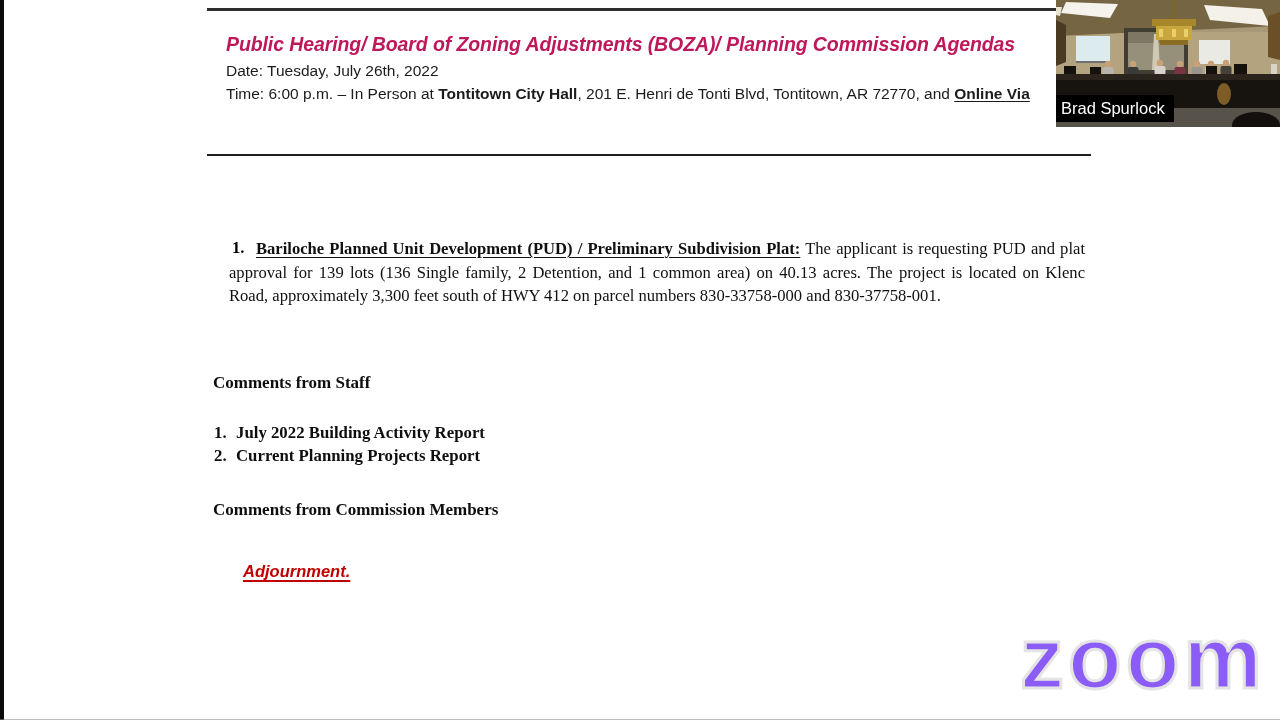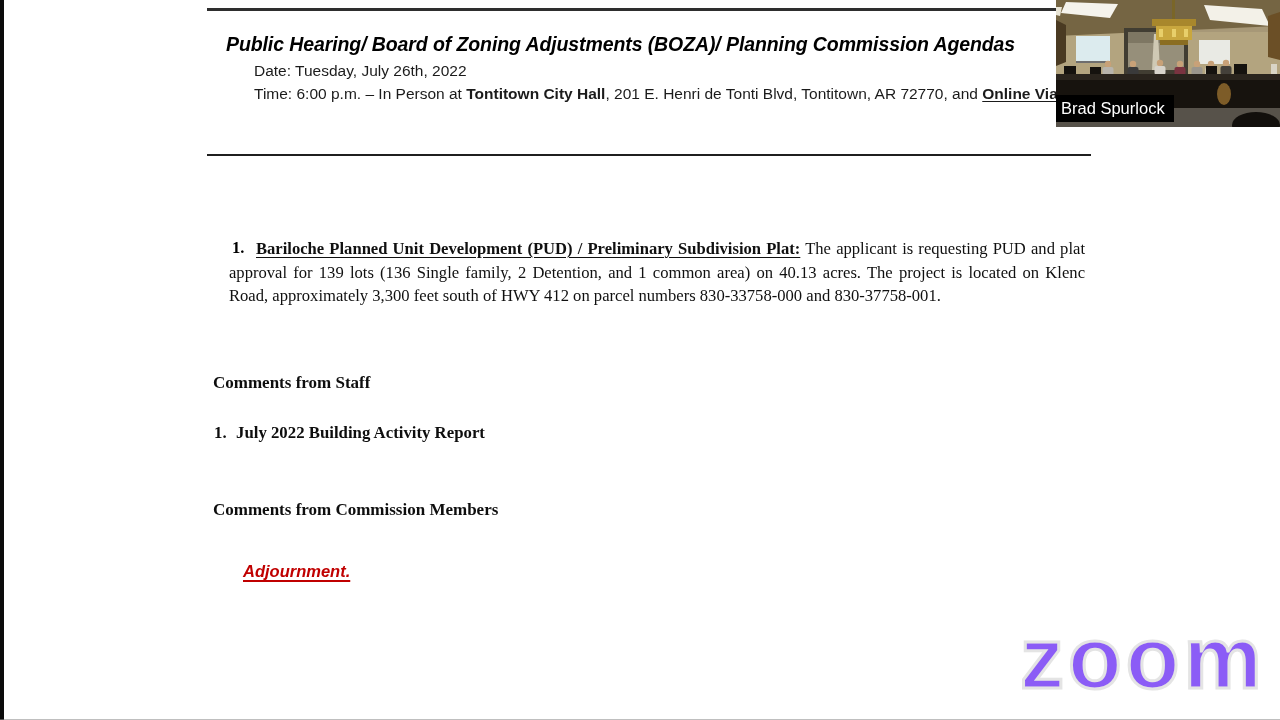--- a/index.html
+++ b/index.html
@@ -17,23 +17,23 @@
   .edge-bottom{ left: 0; top: 719px; width: 1280px; height: 1px; background: #8a8a8a; opacity: .55; }
 
   
   .rule-top { left: 207px; top: 8px;   width: 849px; height: 3px; background: #2e2e2e; }
   .rule-mid { left: 207px; top: 154px; width: 884px; height: 2px; background: #1f1f1f; }
 
   
   .doc-title {
     left: 226px; top: 33px; width: 830px;
     font-style: italic; font-weight: 700; font-size: 19.5px; letter-spacing: -0.1px;
-    color: #000000; white-space: nowrap;
-  }
-  .hdr-line { color: #1b1b1b; font-size: 15.5px; white-space: nowrap; margin-left: 28px; }
+    color: #be185d; white-space: nowrap;
+  }
+  .hdr-line { color: #1b1b1b; font-size: 15.5px; white-space: nowrap; }
   .date-line  { left: 226px; top: 62px; }
   .time-line1 { left: 226px; top: 85px; }
   .time-line2 { left: 341px; top: 108px; }
   .b  { font-weight: 700; }
   .bu { font-weight: 700; text-decoration: underline; text-underline-offset: 2px; }
 
   .section-heading {
     left: 222px; top: 188px;
     font-family: "Liberation Serif", serif;
     font-weight: 700; font-size: 17.5px; letter-spacing: 0.55px;
@@ -120,20 +120,21 @@
   <div class="abs rule-mid"></div>
 
 
   <div class="abs agenda-number">1.</div>
   <p class="abs agenda-para"><span class="agenda-lead">Bariloche Planned Unit Development (PUD) / Preliminary Subdivision Plat:</span><span> The applicant is requesting PUD and plat approval for 139 lots (136 Single family, 2 Detention, and 1 common area) on 40.13 acres. The project is located on Klenc Road, approximately 3,300 feet south of HWY 412 on parcel numbers 830-33758-000 and 830-37758-001.</span></p>
 
   <div class="abs staff-heading">Comments from Staff</div>
 
   <div class="abs staff-row staff-row-1"><span class="num">1.</span><span>July 2022 Building Activity Report</span></div>
 
+  <div class="abs staff-row staff-row-2"><span class="num">2.</span><span>Current Planning Projects Report</span></div>
 
   <div class="abs commission-heading">Comments from Commission Members</div>
 
   <div class="abs adjournment">Adjournment.</div>
 
   <div class="abs watermark">zoom</div>
 
   <div class="abs video">
     <svg width="224" height="127" viewBox="0 0 224 127" xmlns="http://www.w3.org/2000/svg">
 

